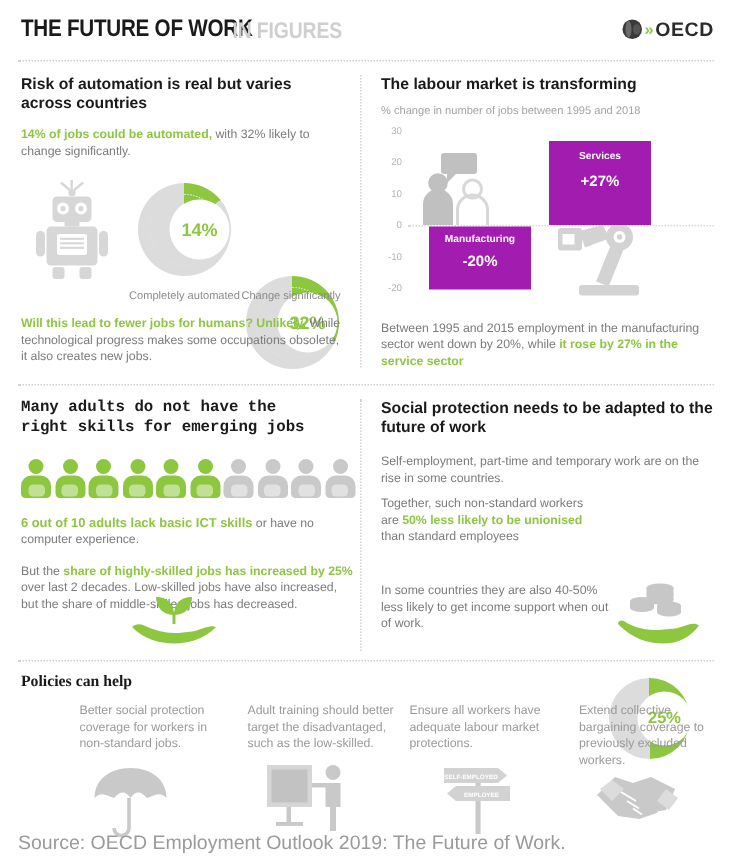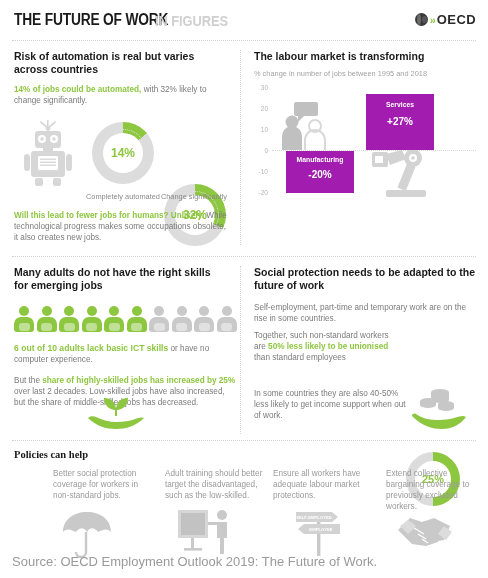--- a/index.html
+++ b/index.html
@@ -41,21 +41,21 @@
   .body-txt{font-size:8.2px;line-height:11px;color:#7b7b7b;}
   .green-b{color:#8dc63f;font-weight:bold;}
   .cap{font-size:7.4px;color:#8a8a8a;}
 
   
   .panel{position:absolute;}
 
   
   .donut{position:relative;border-radius:50%;}
   .donut .hole{position:absolute;border-radius:50%;background:#fff;
-    display:flex;align-items:center;justify-content:center;}
+    display:flex;align-items:center;justify-content:center;margin-left:10px;}
   .donut .val{font-size:12px;font-weight:bold;color:#8dc63f;}
   .donut .dots{position:absolute;border-radius:50%;border:1px dotted #e0e0e0;}
 
   
   .chart{position:absolute;}
   .axis-lbl{position:absolute;font-size:6.5px;color:#b4b4b4;text-align:right;width:14px;}
   .zero-line{position:absolute;border-top:1px dotted #d8d8d8;height:0;}
   .bar{position:absolute;background:#a21caf;}
   .bar-name{position:absolute;color:#fff;font-size:6.8px;font-weight:bold;text-align:center;width:100%;}
   .bar-val{position:absolute;color:#fff;font-size:10px;font-weight:bold;text-align:center;width:100%;}
@@ -196,24 +196,27 @@
       <div class="bar-name" style="top:5px;">Manufacturing</div>
       <div class="bar-val" style="top:18px;">-20%</div>
     </div>
 
     <div class="bar" style="left:112px;top:8px;width:68px;height:56px;">
       <div class="bar-name" style="top:7px;">Services</div>
       <div class="bar-val" style="top:22px;">+27%</div>
     </div>
   </div>
 
+  <div class="body-txt" style="position:absolute;left:254px;top:213px;width:222px;">
+    <span>Between 1995 and 2015 employment in the manufacturing sector went down by 20%, while </span><span class="green-b">it rose by 27% in the service sector</span>
+  </div>
 
   <div class="hr" style="left:12px;top:256px;width:464px;"></div>
 
-  <div class="panel" style="left:14px;top:266px;width:214px;">
+  <div class="panel" style="left:14px;top:266px;width:214px;font-family:Liberation Mono, monospace;">
     <div class="h2" style="width:200px;">Many adults do not have the right skills for emerging jobs</div>
   </div>
 
   <div class="people" style="left:14px;top:306px;">
     <div class="person">
         <div class="head" style="background:#8dc63f"></div>
         <div class="body" style="background:#8dc63f"></div>
         <div class="arm"></div>
       </div>
     <div class="person">

